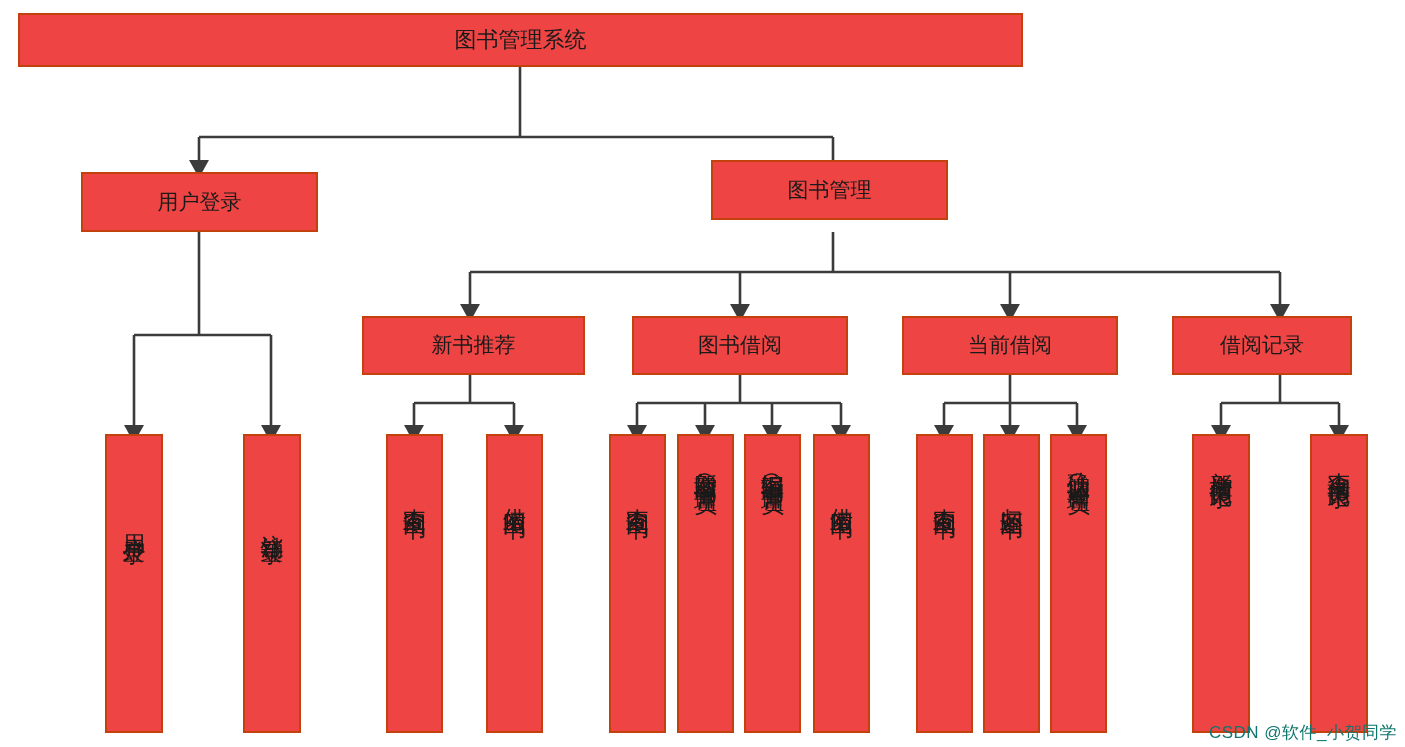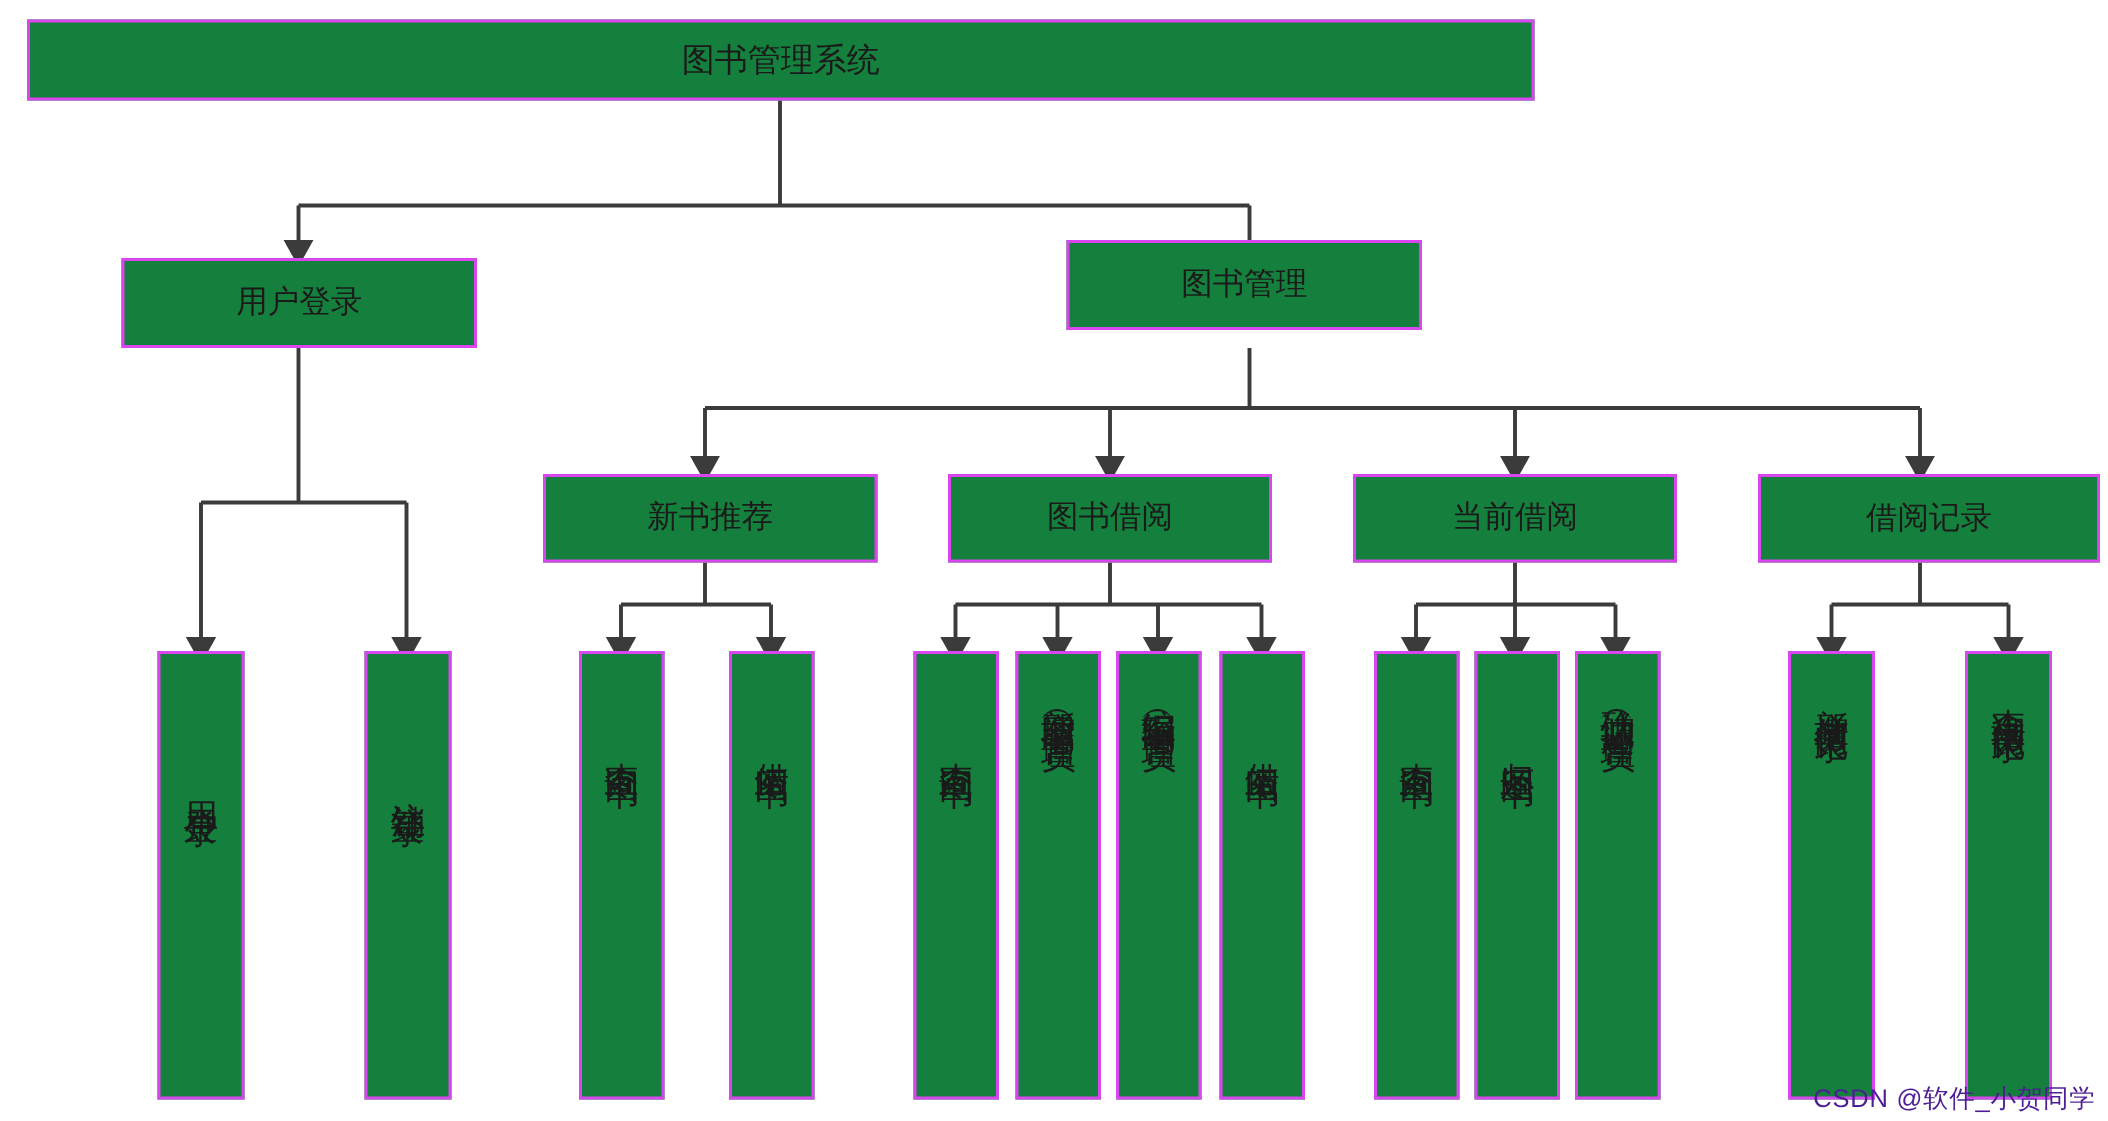--- a/index.html
+++ b/index.html
@@ -21,22 +21,22 @@
     position: absolute;
     left: 0;
     top: 0;
     width: 1405px;
     height: 747px;
     pointer-events: none;
   }
   .node {
     position: absolute;
     box-sizing: border-box;
-    border: 2px solid #d946ef;
-    background: #15803d;
+    border: 2px solid #c2410c;
+    background: #ef4444;
     display: flex;
     align-items: center;
     justify-content: center;
     color: #1a1a1a;
   }
   .node .label {
     text-align: center;
     line-height: 1.18;
     white-space: nowrap;
   }
@@ -67,21 +67,21 @@
     margin-top: 54px;
   }
   .node.vert.pad-tiny .label {
     margin-top: 18px;
   }
   .watermark {
     position: absolute;
     right: 8px;
     bottom: 3px;
     font-size: 17px;
-    color: #4c1d95;
+    color: #0f766e;
     letter-spacing: 0.5px;
     white-space: nowrap;
   }
 </style>
 </head>
 <body>
 
 <div id="canvas">
 
   <svg class="wires" viewBox="0 0 1405 747">
@@ -147,21 +147,21 @@
 
   <div class="node horiz" style="left:362px; top:316px; width:223px; height:59px;">
     <span class="label">新书推荐</span>
   </div>
   <div class="node horiz" style="left:902px; top:316px; width:216px; height:59px;">
     <span class="label">当前借阅</span>
   </div>
   <div class="node horiz" style="left:632px; top:316px; width:216px; height:59px;">
     <span class="label">图书借阅</span>
   </div>
-  <div class="node horiz" style="left:1172px; top:316px; width:228px; height:59px;font-family:Liberation Serif, serif;">
+  <div class="node horiz" style="left:1172px; top:316px; width:180px; height:59px;">
     <span class="label">借阅记录</span>
   </div>
 
   <div class="node vert pad-mid" style="left:105px; top:434px; width:58px; height:299px;">
     <span class="label">用户登录</span>
   </div>
   <div class="node vert pad-mid" style="left:243px; top:434px; width:58px; height:299px;">
     <span class="label">注销登录</span>
   </div>
 

